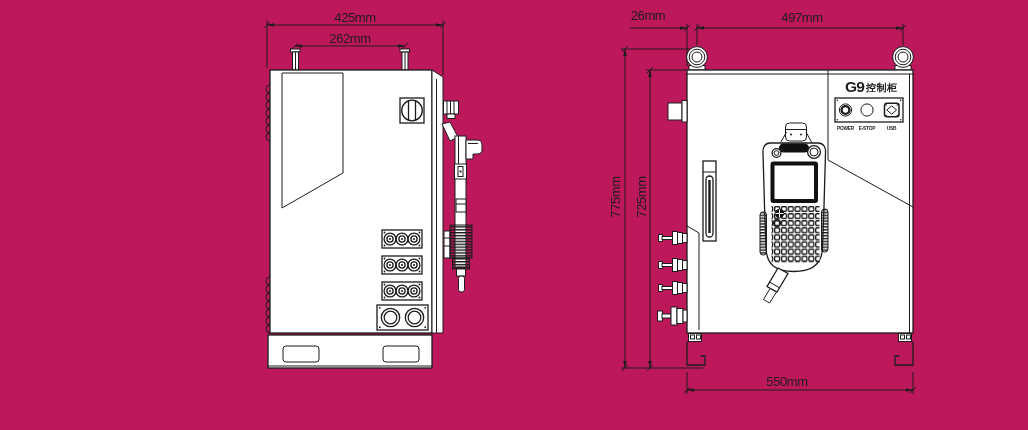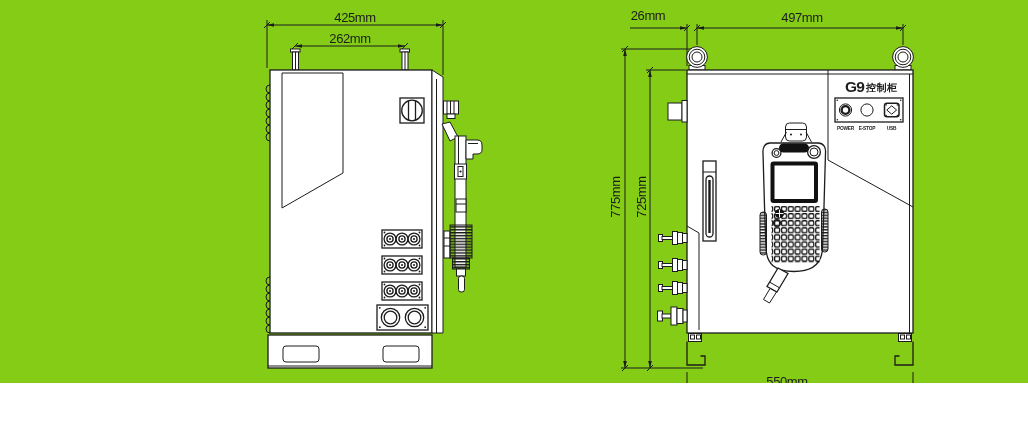--- a/index.html
+++ b/index.html
@@ -1,16 +1,16 @@
 <!DOCTYPE html>
 <html><head>
 <meta charset="utf-8">
 <style>
   html,body{margin:0;padding:0;background:#fff;}
-  .canvas{position:relative;width:1028px;height:383px;background:#84cc16;overflow:hidden;
+  .canvas{position:relative;width:1028px;height:430px;background:#be185d;overflow:hidden;
           font-family:"Liberation Sans",sans-serif;text-decoration:underline;}
   svg{display:block;}
   .s{stroke:#1c1c1c;stroke-width:1;fill:none;}
   .s13{stroke:#1c1c1c;stroke-width:1.3;fill:none;}
   .sf{stroke:#1c1c1c;stroke-width:1;fill:#fff;}
   .sf13{stroke:#1c1c1c;stroke-width:1.3;fill:#fff;}
   .fill{fill:#1c1c1c;stroke:none;}
   .dk{fill:#111;stroke:none;}
   .dim{font-family:"Liberation Sans",sans-serif;font-size:13px;letter-spacing:-0.4px;
        fill:#1c1c1c;text-anchor:middle;}

